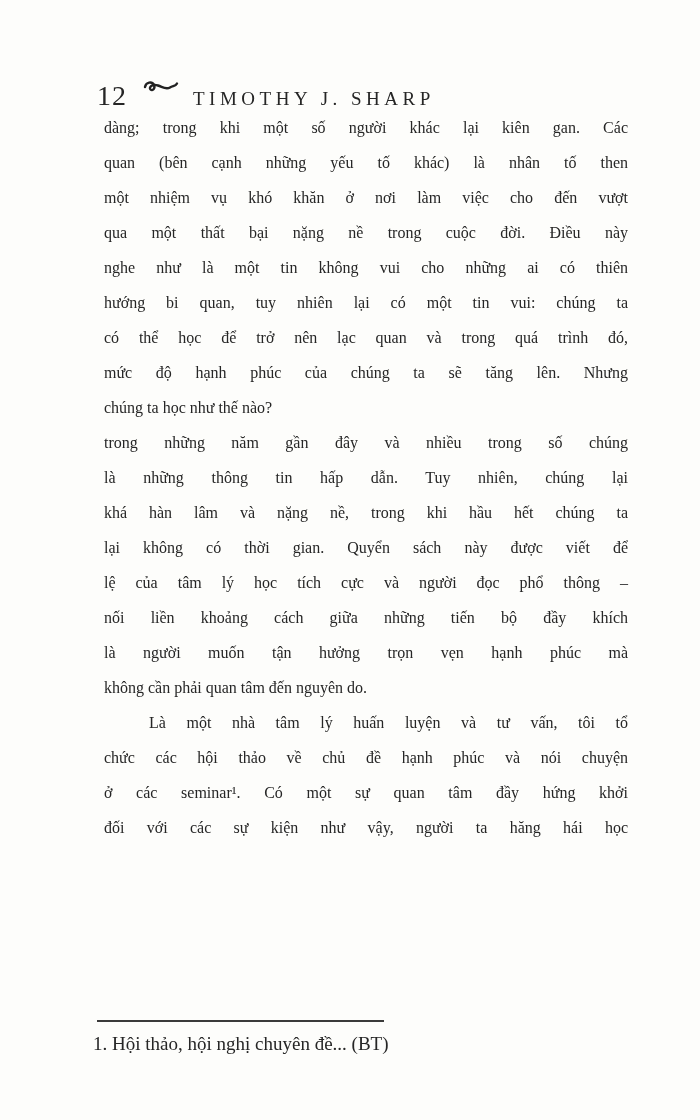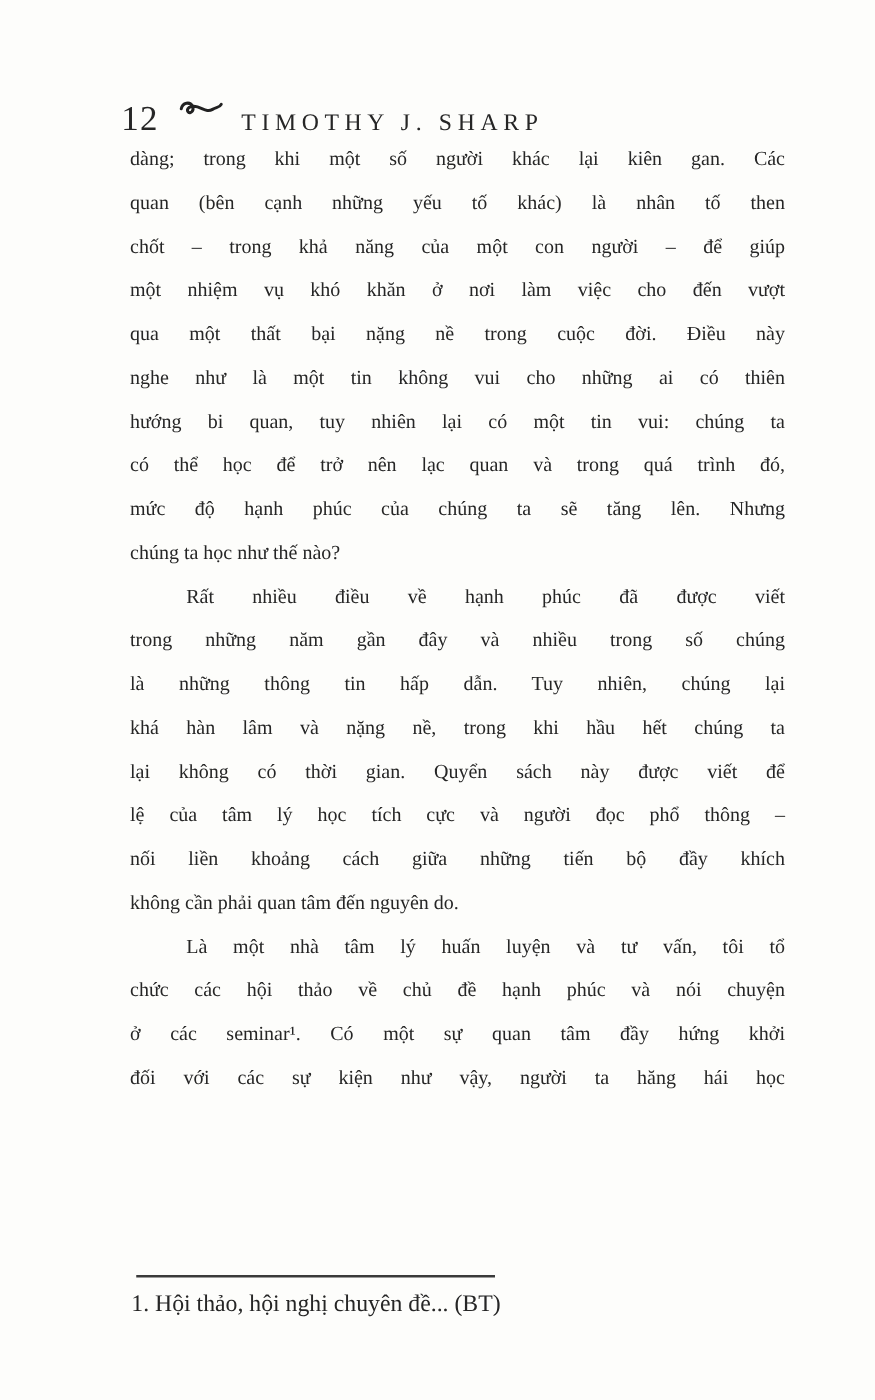--- a/index.html
+++ b/index.html
@@ -60,21 +60,20 @@
     white-space: normal;
   }
   .line.lastline { text-align-last: left; }
   .line.indent { text-indent: 45px; }
   
   .footnote-area {
     position: absolute;
     left: 93px;
     top: 1020px;
     width: 500px;
-    margin-left: 12px;
   }
   .footnote-rule {
     width: 287px;
     height: 2px;
     background: var(--rule);
     margin-bottom: 9px;
     margin-left: 4px;
   }
   .footnote-text {
     font-size: 19px;
@@ -94,37 +93,36 @@
       </svg>
     </span>
     <span class="running-head">Timothy J. Sharp</span>
   </header>
 
   <main class="body-text">
 
   <div class="paragraph">
         <div class="line">dàng; trong khi một số người khác lại kiên gan. Các</div>
         <div class="line">quan (bên cạnh những yếu tố khác) là nhân tố then</div>
-        <div class="line">chốt – trong khả năng của một con người – để giúp</div>
         <div class="line">một nhiệm vụ khó khăn ở nơi làm việc cho đến vượt</div>
         <div class="line">qua một thất bại nặng nề trong cuộc đời. Điều này</div>
         <div class="line">nghe như là một tin không vui cho những ai có thiên</div>
         <div class="line">hướng bi quan, tuy nhiên lại có một tin vui: chúng ta</div>
         <div class="line">có thể học để trở nên lạc quan và trong quá trình đó,</div>
         <div class="line">mức độ hạnh phúc của chúng ta sẽ tăng lên. Nhưng</div>
         <div class="line lastline">chúng ta học như thế nào?</div>
       </div>
       <div class="paragraph">
-        <div class="line indent">Rất nhiều điều về hạnh phúc đã được viết</div>
         <div class="line">trong những năm gần đây và nhiều trong số chúng</div>
         <div class="line">là những thông tin hấp dẫn. Tuy nhiên, chúng lại</div>
         <div class="line">khá hàn lâm và nặng nề, trong khi hầu hết chúng ta</div>
         <div class="line">lại không có thời gian. Quyển sách này được viết để</div>
         <div class="line">lệ của tâm lý học tích cực và người đọc phổ thông –</div>
         <div class="line">nối liền khoảng cách giữa những tiến bộ đầy khích</div>
+        <div class="line">là người muốn tận hưởng trọn vẹn hạnh phúc mà</div>
         <div class="line lastline">không cần phải quan tâm đến nguyên do.</div>
       </div>
       <div class="paragraph">
         <div class="line indent">Là một nhà tâm lý huấn luyện và tư vấn, tôi tổ</div>
         <div class="line">chức các hội thảo về chủ đề hạnh phúc và nói chuyện</div>
         <div class="line">ở các seminar¹. Có một sự quan tâm đầy hứng khởi</div>
         <div class="line">đối với các sự kiện như vậy, người ta hăng hái học</div>
       </div>
     </main>
 

